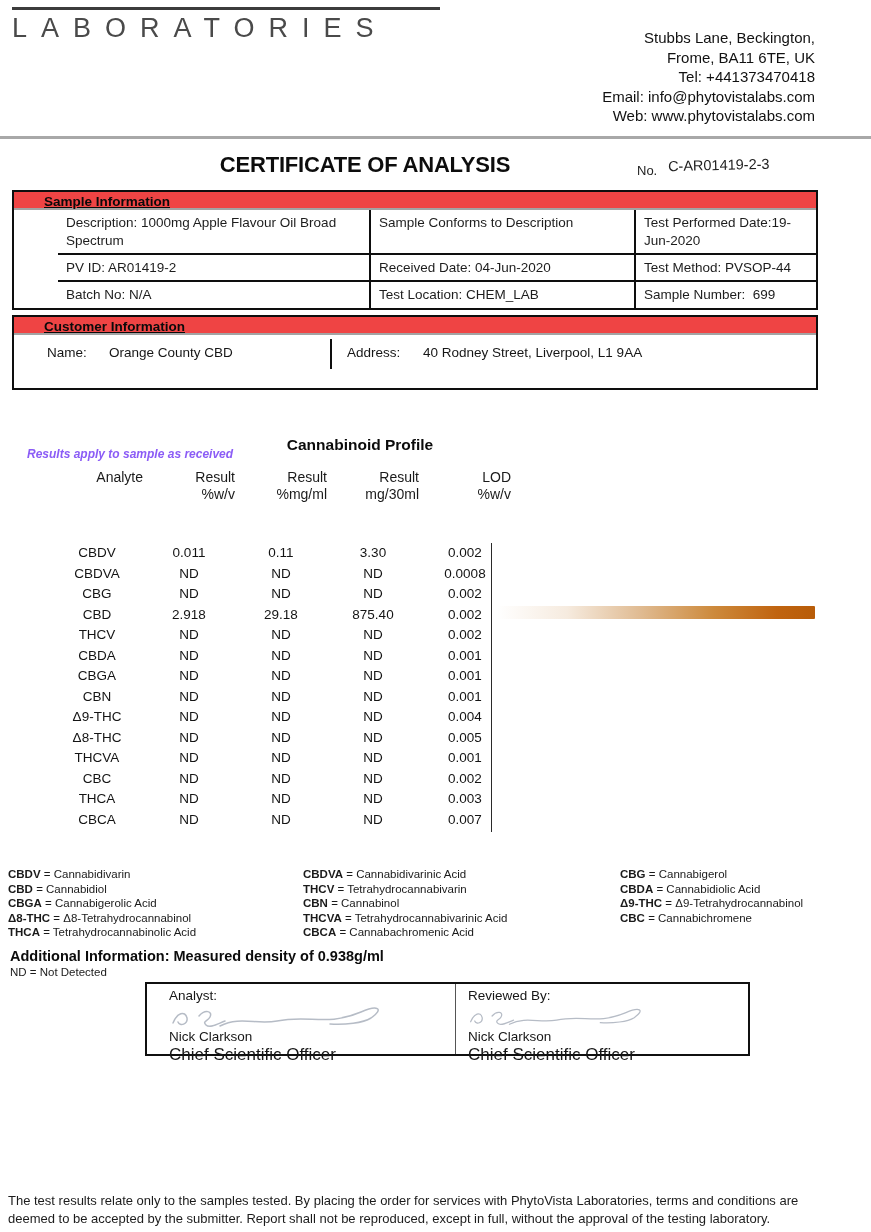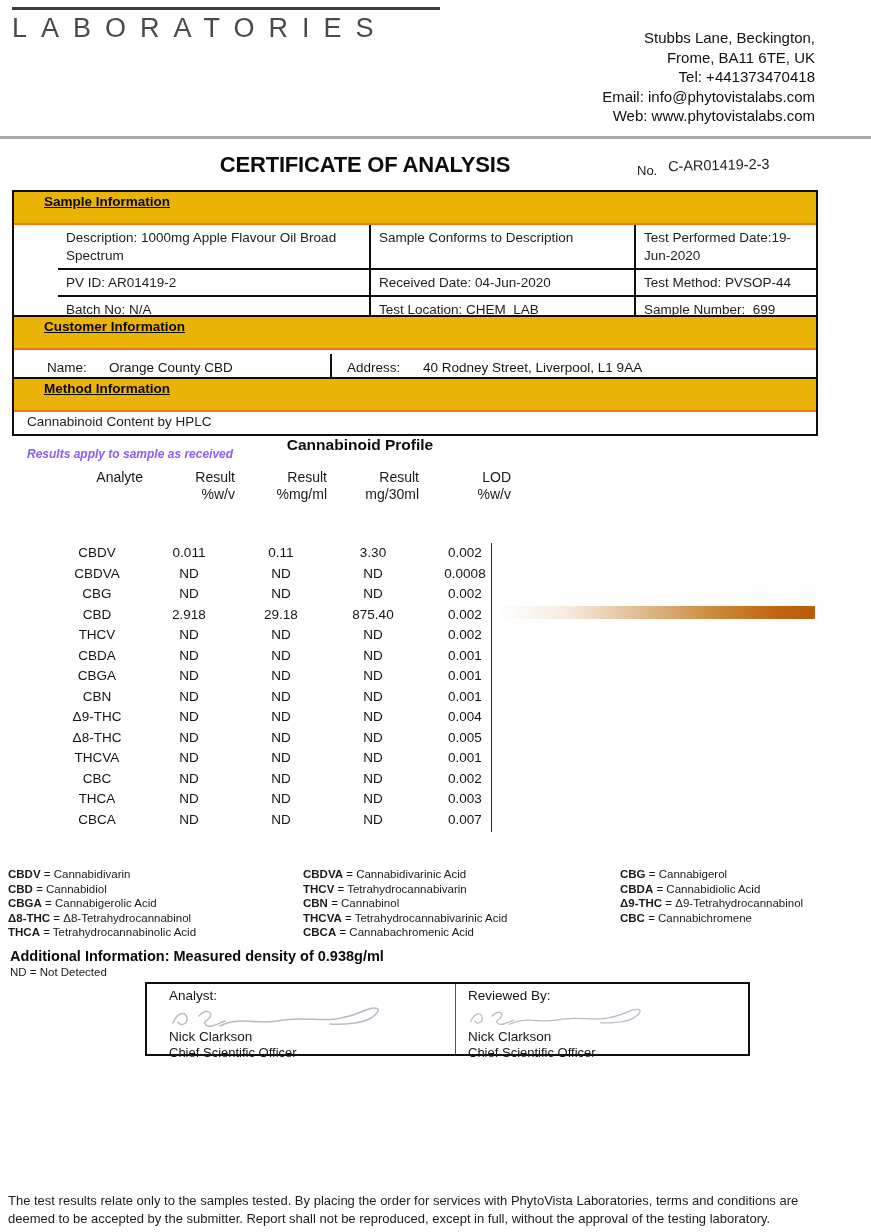--- a/index.html
+++ b/index.html
@@ -20,21 +20,21 @@
   #hdr-divider { position:absolute; left:0; top:136px; width:871px; height:3px; background:#a8a8a8; }
 
   
   #coa-title { position:absolute; left:185px; top:152px; width:360px; text-align:center;
     font-size:22px; font-weight:700; letter-spacing:-0.2px; color:#0d0d0d; }
   #coa-no-label { position:absolute; left:637px; top:163px; font-size:13px; color:#222; }
   #coa-number { position:absolute; left:668px; top:157px; font-size:14.5px; color:#222; transform:rotate(-1.3deg); }
 
   
   .sect { position:absolute; left:12px; width:806px; border:2px solid #0e0e0e; background:#fff; }
-  .green-bar { background:#eab308; border-bottom:2px solid #f97316; height:33px; line-height:18px; }
+  .green-bar { background:#ef4444; border-bottom:2px solid #a3a3a3; height:18px; line-height:18px; }
   .green-bar .bar-title { font-size:13.5px; font-weight:700; text-decoration:underline; margin-left:30px; color:#0a0a0a; }
   #sample-sect { top:190px; }
   .si-grid { display:grid; grid-template-columns:313px 265px 1fr;padding-left:44px; }
   .si-cell { padding:4px 8px 3px 8px; font-size:13.5px; line-height:18px; border-right:2px solid #0e0e0e; border-bottom:2px solid #0e0e0e; }
   .si-cell.last-col { border-right:none; }
   .si-cell.last-row { border-bottom:none; }
   .si-row2 { min-height:26px; } .si-row1 { min-height:44px; }
 
   #customer-sect { top:315px; }
   .cust-body { position:relative; height:53px; font-size:13.5px; }
@@ -74,21 +74,21 @@
   #sig-box { position:absolute; left:145px; top:982px; width:605px; height:74px; border:2px solid #101010; }
   .sig-col { position:absolute; top:0; height:100%; }
   #sig-col-a { left:0; width:308px; }
   #sig-col-r { left:308px; width:203px; border-left:1px solid #555; }
   .sig-label { position:absolute; left:22px; top:4px; font-size:13.5px; color:#161616; }
   #sig-col-r .sig-label { left:12px; }
   .sig-scribble { position:absolute; left:18px; top:17px; }
   #sig-col-r .sig-scribble { left:8px; }
   .sig-name { position:absolute; left:22px; top:45px; font-size:13.5px; color:#161616; }
   #sig-col-r .sig-name { left:12px; }
-  .sig-title { position:absolute; left:22px; top:61px; font-size:13px; color:#161616; white-space:nowrap; }
+  .sig-title { position:absolute; left:22px; top:61px; font-size:17px; color:#161616; white-space:nowrap; }
   #sig-col-r .sig-title { left:12px; }
 
   
   #footer { position:absolute; left:8px; top:1192px; width:858px; font-size:13px; line-height:17.5px; color:#1c1c1c; }
 </style>
 </head>
 <body>
 
 <div id="page">
 
@@ -134,26 +134,20 @@
     </div>
     <div class="cust-body">
       <span class="cust-label" style="left:33px">Name:</span>
       <span class="cust-value" style="left:95px">Orange County CBD</span>
       <span id="cust-divider"></span>
       <span class="cust-label" style="left:333px">Address:</span>
       <span class="cust-value" style="left:409px">40 Rodney Street, Liverpool, L1 9AA</span>
     </div>
   </div>
 
-  <div id="method-sect" class="sect">
-    <div class="green-bar">
-      <span class="bar-title">Method Information</span>
-    </div>
-    <div class="method-body">Cannabinoid Content by HPLC</div>
-  </div>
 
   <div id="cp-title">Cannabinoid Profile</div>
   <div id="cp-note">Results apply to sample as received</div>
 
   <div id="cp-head" class="cp-grid">
     <div class="cp-hcell">
         <div>Analyte</div>
         <div></div>
       </div>
     <div class="cp-hcell">

